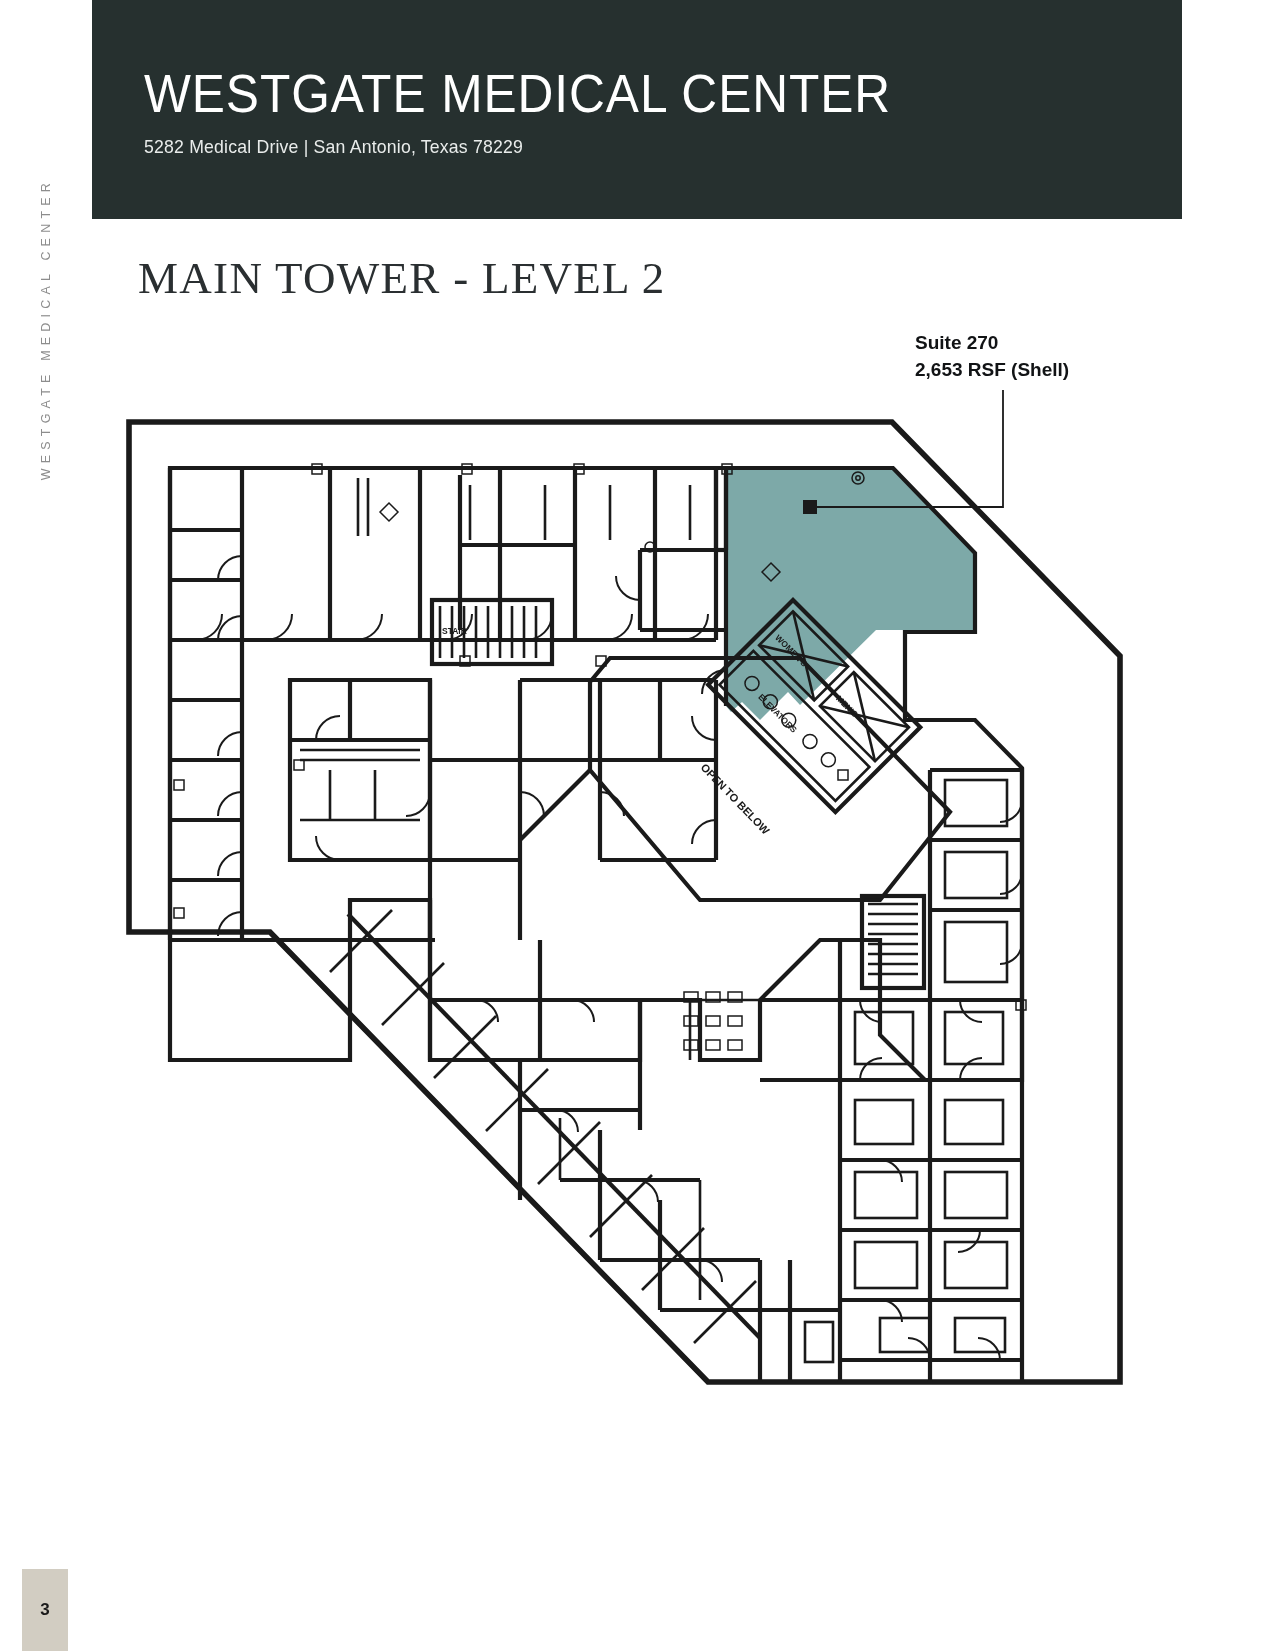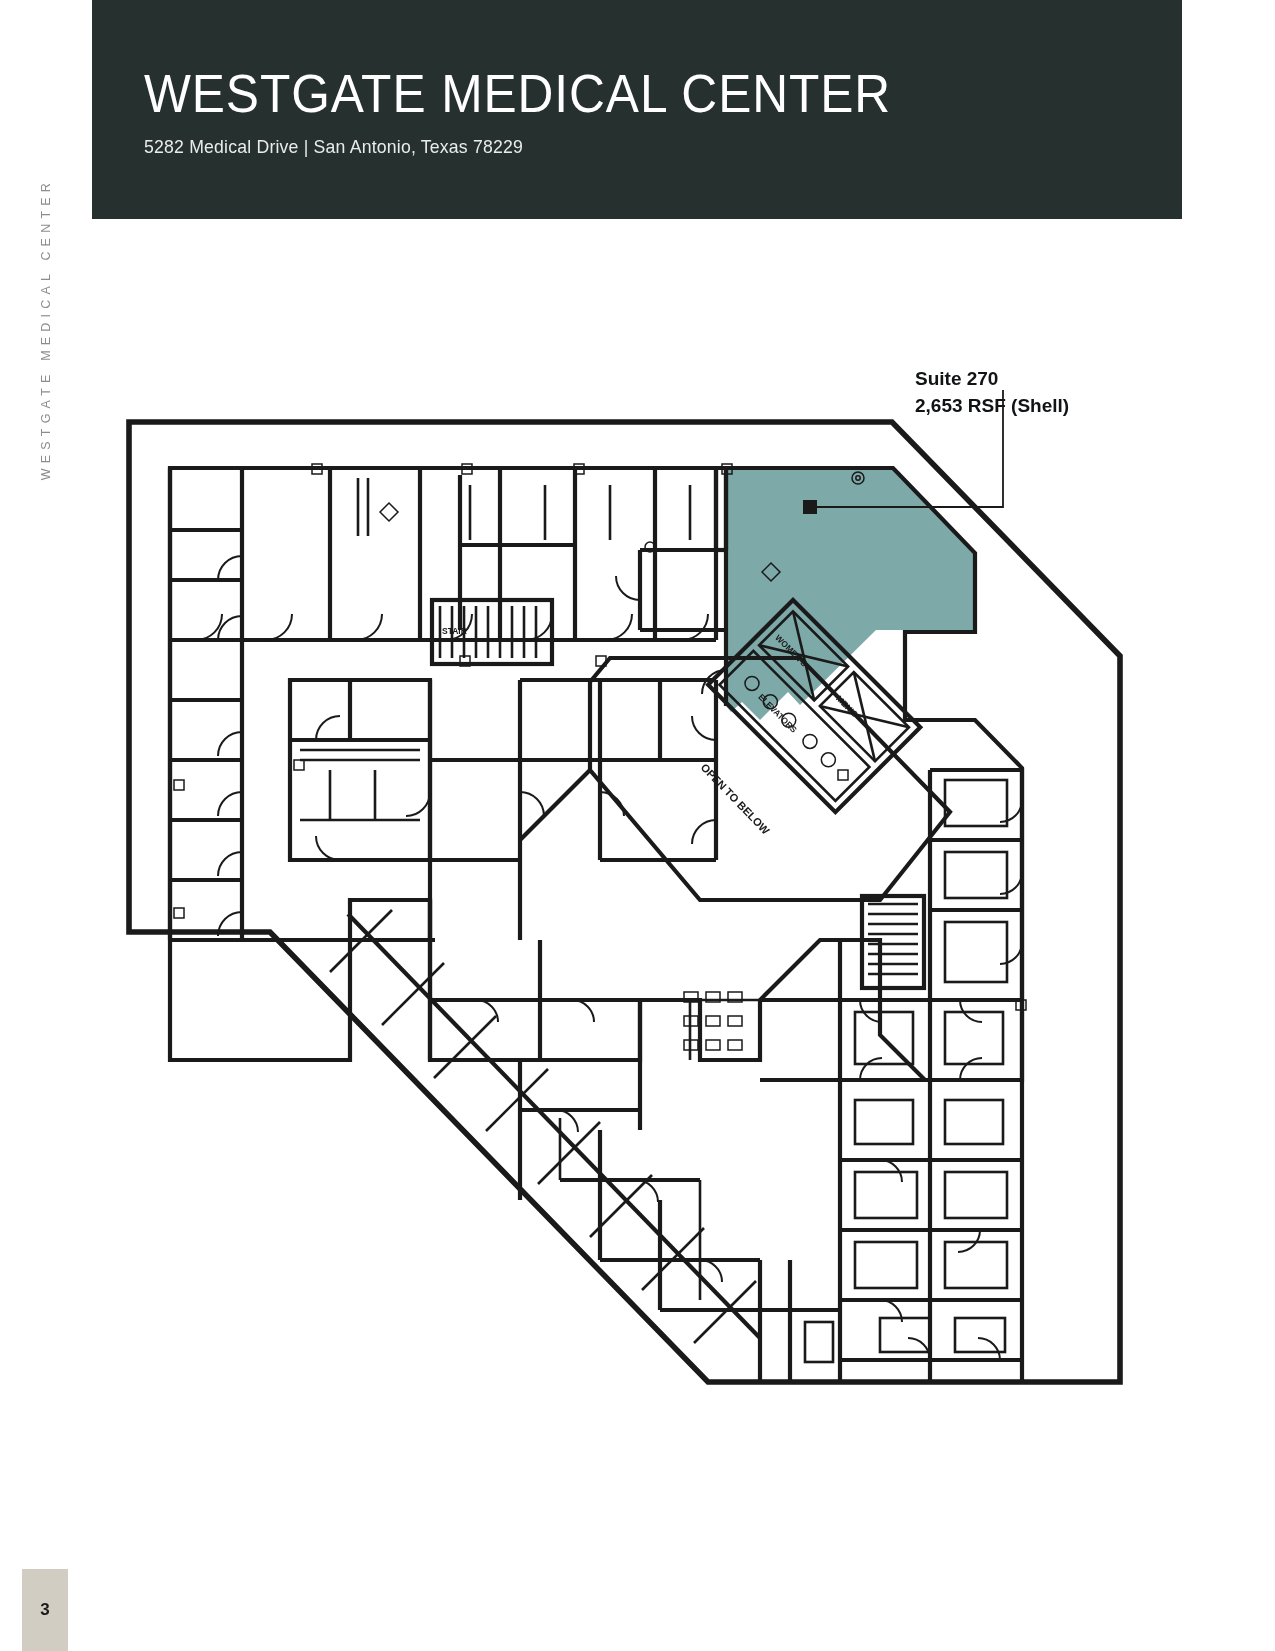--- a/index.html
+++ b/index.html
@@ -77,21 +77,20 @@
   
   .callout{
     position:absolute;
     left:915px;top:330px;
     font-family:"Liberation Sans", sans-serif;
     font-size:19px;
     font-weight:700;
     color:#111315;
     line-height:1.42;
     white-space:nowrap;
-    margin-top:36px;
   }
 
   
   .plan-wrap{
     position:absolute;
     left:0px;top:300px;
     width:1275px;height:1160px;
   }
   .plan-wrap svg{display:block;width:1275px;height:1160px;}
 
@@ -117,20 +116,21 @@
 
   <div class="side-label">
     <span>WESTGATE MEDICAL CENTER</span>
   </div>
 
   <div class="header-band">
     <div class="header-title">WESTGATE MEDICAL CENTER</div>
     <div class="header-sub">5282 Medical Drive | San Antonio, Texas 78229</div>
   </div>
 
+  <div class="plan-heading">MAIN TOWER - LEVEL 2</div>
 
   <div class="callout">
     <div>Suite 270</div>
     <div>2,653 RSF (Shell)</div>
   </div>
 
   <div class="plan-wrap">
   <svg viewBox="0 0 1275 1160" xmlns="http://www.w3.org/2000/svg">
     <defs>
       <style>

